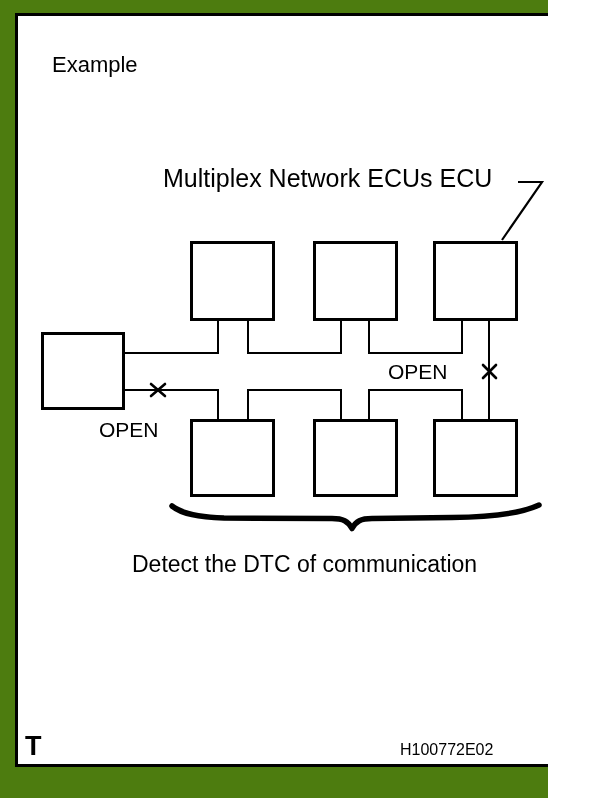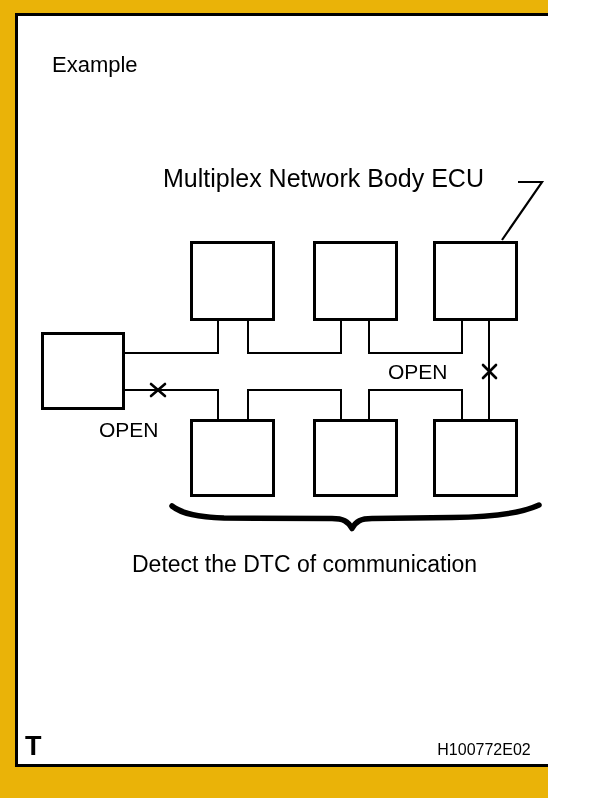--- a/index.html
+++ b/index.html
@@ -4,21 +4,21 @@
 <style>
   html, body {
     margin: 0;
     padding: 0;
     background: #ffffff;
   }
   .canvas {
     position: relative;
     width: 548px;
     height: 798px;
-    background: #eab308;
+    background: #4d7c0f;
     font-family: "Liberation Sans", sans-serif;
     color: #000000;
     overflow: hidden;
   }
   .frame {
     position: absolute;
     left: 15px;
     top: 13px;
     width: 562px;
     height: 754px;
@@ -32,21 +32,21 @@
     color: #000000;
   }
   .example-label  { left: 52px;  top: 54px;  font-size: 22px; line-height: 22px; }
   .callout-label  { left: 163px; top: 166px; font-size: 25px; line-height: 25px; }
   .open-label     { font-size: 21px; line-height: 27px; }
   .open-left      { left: 99px;  top: 416px; }
   .open-right     { left: 388px; top: 358px; }
   .caption        { left: 132px; top: 550px; font-size: 23px; line-height: 28px; }
   .caption div    { white-space: nowrap; }
   .footer-t       { left: 25px;  top: 733px; font-size: 27px; line-height: 27px; font-weight: bold; }
-  .figure-code    { left: 400px; top: 742px; width: 168px; text-align: center; font-size: 16px; line-height: 16px; }
+  .figure-code    { left: 400px; top: 742px; width: 168px; text-align: left; font-size: 16px; line-height: 16px; }
 
   .ecu-box {
     position: absolute;
     border: 3px solid #000000;
     box-sizing: border-box;
     background: #ffffff;
   }
   .box-t1 { left: 190px; top: 241px; width: 85px; height: 80px; }
   .box-t2 { left: 313px; top: 241px; width: 85px; height: 80px; }
   .box-t3 { left: 433px; top: 241px; width: 85px; height: 80px; }
@@ -92,21 +92,21 @@
 </style>
 </head>
 <body>
 
 <div class="canvas">
 
   <div class="frame"></div>
 
   <div class="txt example-label">Example</div>
 
-  <div class="txt callout-label">Multiplex Network Body ECU</div>
+  <div class="txt callout-label">Multiplex Network ECUs ECU</div>
 
   <div class="ecu-box box-t1"></div>
   <div class="ecu-box box-t2"></div>
   <div class="ecu-box box-t3"></div>
   <div class="ecu-box box-left"></div>
   <div class="ecu-box box-b1"></div>
   <div class="ecu-box box-b2"></div>
   <div class="ecu-box box-b3"></div>
 
   <div class="wire h u1"></div>

